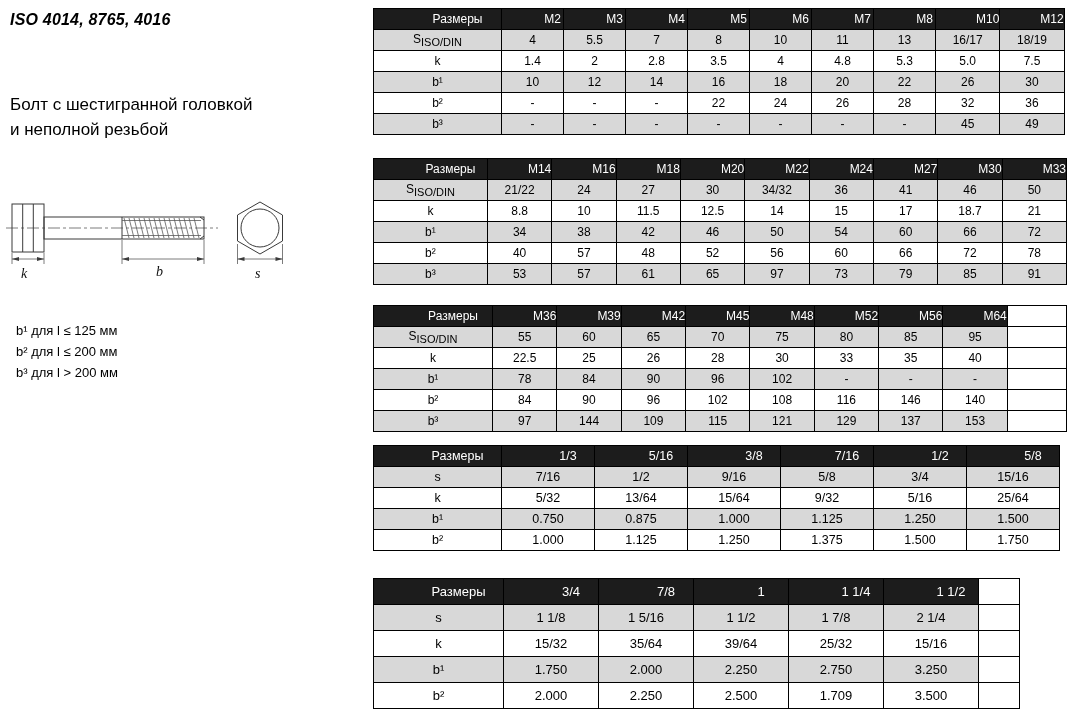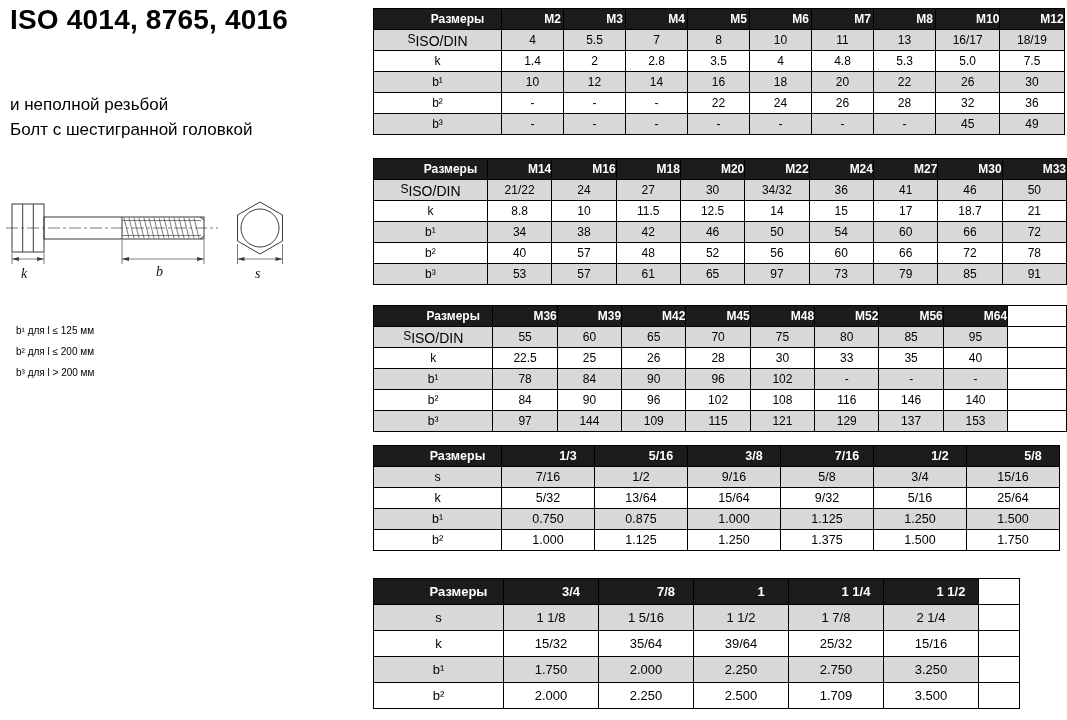--- a/index.html
+++ b/index.html
@@ -9,60 +9,60 @@
     --border:#000000;
   }
   *{box-sizing:border-box;}
   html,body{margin:0;padding:0;}
   body{
     width:1067px;height:720px;position:relative;overflow:hidden;
     background:#ffffff;font-family:"Liberation Sans",sans-serif;color:#000;
   }
   .left-panel{position:absolute;left:0;top:0;width:370px;height:720px;}
   .standards-title{
-    position:absolute;left:10px;top:6px;font-size:28px;font-weight:bold;
-    line-height:28px;letter-spacing:0.2px;
+    position:absolute;left:10px;top:6px;font-size:16px;font-weight:bold;
+    line-height:28px;letter-spacing:0.2px;font-style:italic;
   }
   .subtitle{position:absolute;left:10px;top:92px;font-size:17px;line-height:25px;}
   .drawing-wrap{position:absolute;left:4px;top:192px;}
-  .notes{position:absolute;left:16px;top:320px;font-size:10px;line-height:21px;}
+  .notes{position:absolute;left:16px;top:320px;font-size:13px;line-height:21px;}
   .tables-area{position:absolute;left:373px;top:0;width:694px;height:720px;}
   .dim-table{
     position:absolute;left:0;border-collapse:collapse;table-layout:fixed;
     font-family:"Liberation Sans",sans-serif;
   }
   .dim-table th,.dim-table td{
     border:1px solid var(--border);text-align:center;vertical-align:middle;
     padding:0;overflow:hidden;white-space:nowrap;
   }
   .dim-table thead th{
-    background:var(--header-bg);color:var(--header-text);font-weight:bold;padding-left:40px;
+    background:var(--header-bg);color:var(--header-text);font-weight:normal;padding-left:40px;
   }
   .dim-table tr.gray td{background:var(--row-gray);}
   .dim-table tr.white td{background:#ffffff;}
   .dim-table tr td.blank,.dim-table thead th.blank{background:#ffffff;}
-  .dim-table sub.sublabel{font-size:14px;line-height:1;}
+  .dim-table sub.sublabel{font-size:11px;line-height:1;}
   svg text.dim-label{
     font-family:"Liberation Serif",serif;font-style:italic;font-size:14px;fill:#111;
   }
   .stroke{stroke:#3a3a3a;stroke-width:1;fill:none;}
   .thin{stroke:#5a5a5a;stroke-width:0.8;fill:none;}
 </style>
 </head>
 <body>
 
 <div class="left-panel">
 
   <div class="standards-title">
     <div>ISO 4014, 8765, 4016</div>
   </div>
 
   <div class="subtitle">
+    <div>Болт с шестигранной головкой</div>
     <div>и неполной резьбой</div>
-    <div>Болт с шестигранной головкой</div>
   </div>
 
   <div class="drawing-wrap">
     <svg width="302" height="96" viewBox="0 0 302 96">
 
       <g>
         <line class="thin" x1="2" y1="36" x2="214" y2="36" stroke-dasharray="12 3 3 3"></line>
         <rect class="stroke" x="8" y="12" width="32" height="48" fill="#ffffff"></rect>
         <line class="stroke" x1="18.7" y1="12" x2="18.7" y2="60"></line>
         <line class="stroke" x1="29.3" y1="12" x2="29.3" y2="60"></line>

